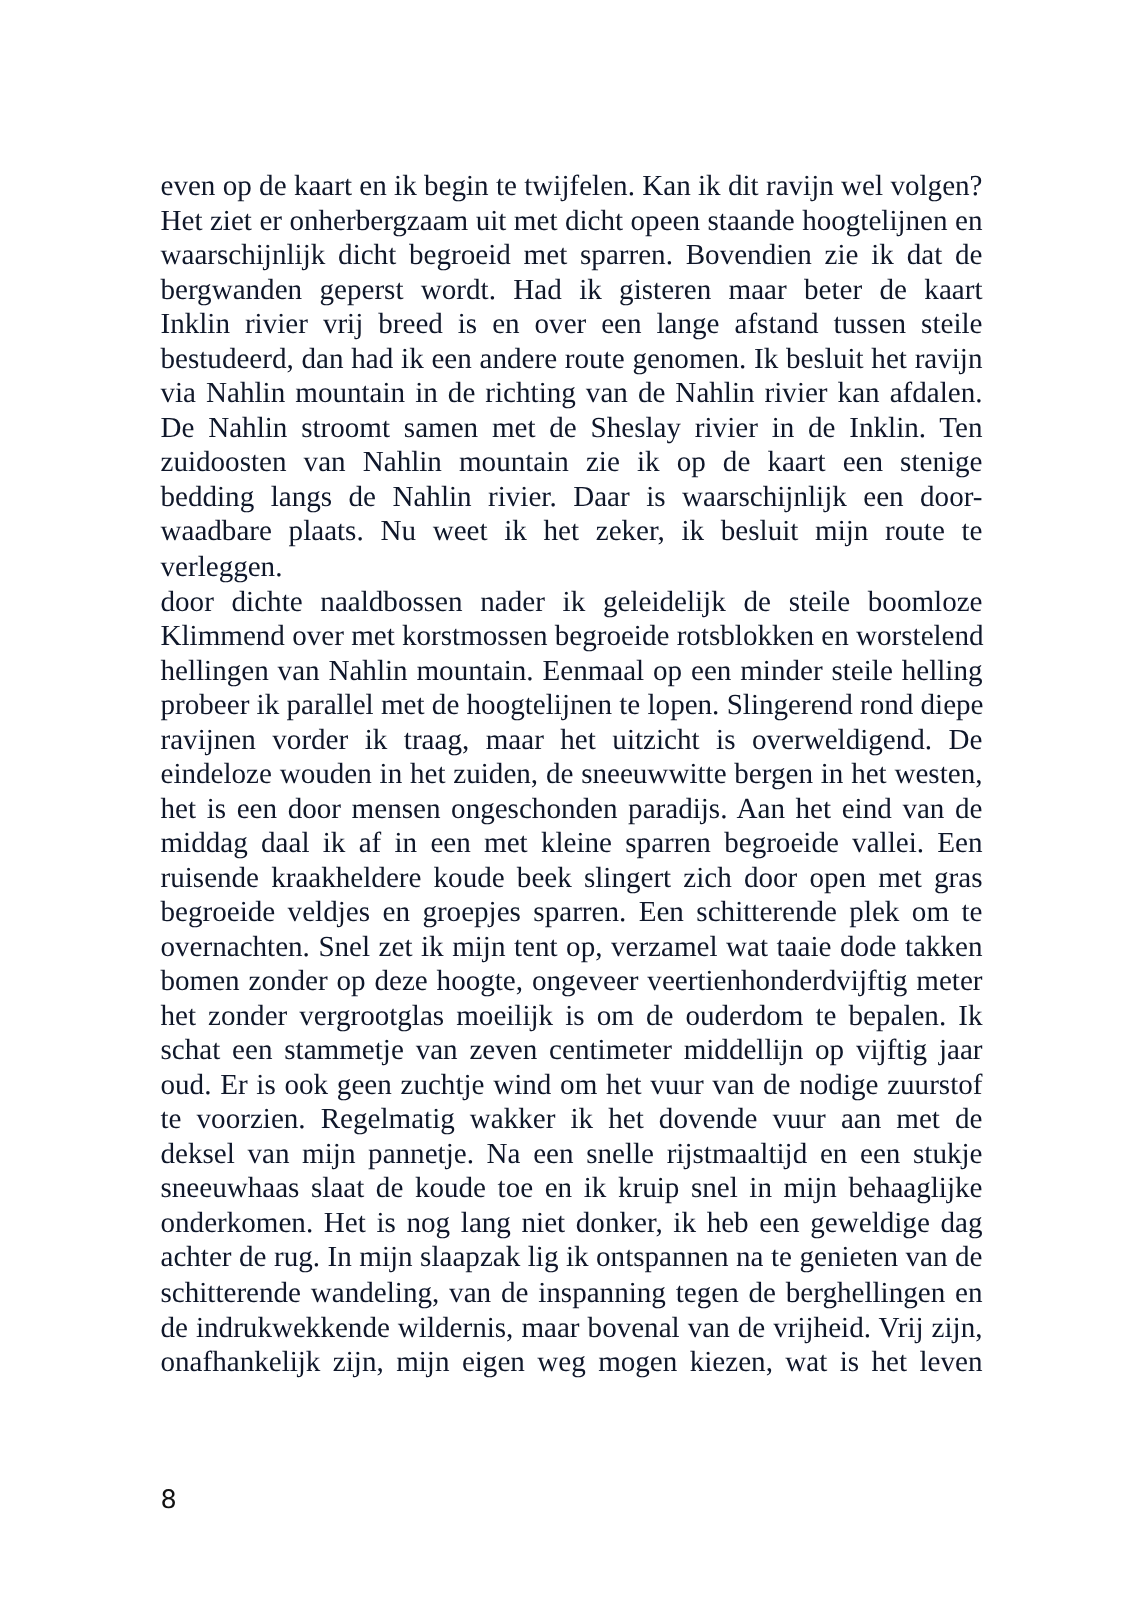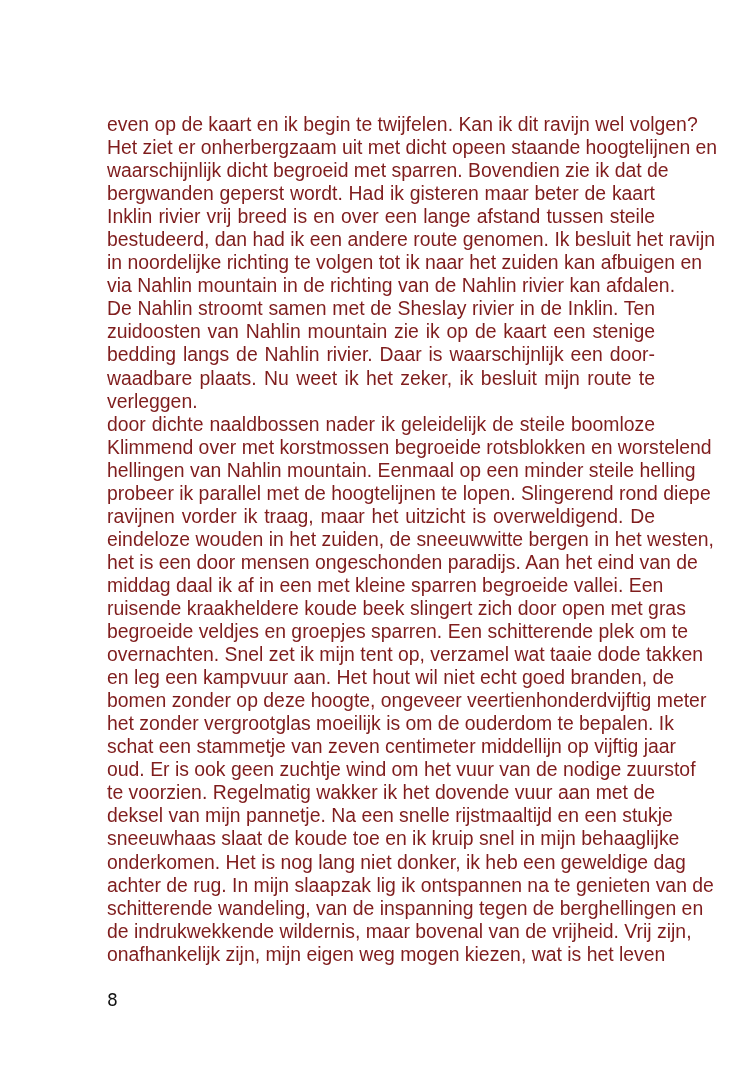--- a/index.html
+++ b/index.html
@@ -1,21 +1,21 @@
 <!DOCTYPE html>
 <html><head>
 <meta charset="utf-8">
 <style>
   html, body { margin: 0; padding: 0; background: #ffffff; }
   body { width: 755px; height: 1071px; position: relative; overflow: hidden; }
   .page { position: absolute; left: 0; top: 0; width: 755px; height: 1071px; background: #ffffff; }
   .body-text {
     position: absolute; left: 107px; top: 113px; width: 548px;
-    font-family: Liberation Sans, sans-serif;
-    font-size: 19.4px; line-height: 23.05px; color: #7f1d1d;
+    font-family: Liberation Serif, serif;
+    font-size: 19.4px; line-height: 23.05px; color: #0f172a;
   }
   .line { display: block; height: 23.05px; white-space: nowrap; text-align: justify; text-align-last: justify; }
   .line.last { text-align-last: left; }
   .page-number {
     position: absolute; left: 107px; top: 990px;
     font-family: "DejaVu Sans", "Liberation Sans", sans-serif;
     font-size: 17px; color: #111111;
   }
 </style>
 </head>
@@ -23,40 +23,38 @@
 
 <div class="page">
   <div class="body-text">
 
     <span class="line">even op de kaart en ik begin te twijfelen. Kan ik dit ravijn wel volgen?</span>
     <span class="line">Het ziet er onherbergzaam uit met dicht opeen staande hoogtelijnen en</span>
     <span class="line">waarschijnlijk dicht begroeid met sparren. Bovendien zie ik dat de</span>
     <span class="line">bergwanden geperst wordt. Had ik gisteren maar beter de kaart</span>
     <span class="line">Inklin rivier vrij breed is en over een lange afstand tussen steile</span>
     <span class="line">bestudeerd, dan had ik een andere route genomen. Ik besluit het ravijn</span>
-    <span class="line">in noordelijke richting te volgen tot ik naar het zuiden kan afbuigen en</span>
     <span class="line">via Nahlin mountain in de richting van de Nahlin rivier kan afdalen.</span>
     <span class="line">De Nahlin stroomt samen met de Sheslay rivier in de Inklin. Ten</span>
     <span class="line">zuidoosten van Nahlin mountain zie ik op de kaart een stenige</span>
     <span class="line">bedding langs de Nahlin rivier. Daar is waarschijnlijk een door-</span>
     <span class="line">waadbare plaats. Nu weet ik het zeker, ik besluit mijn route te</span>
     <span class="line last">verleggen.</span>
 
     <span class="line">door dichte naaldbossen nader ik geleidelijk de steile boomloze</span>
     <span class="line">Klimmend over met korstmossen begroeide rotsblokken en worstelend</span>
     <span class="line">hellingen van Nahlin mountain. Eenmaal op een minder steile helling</span>
     <span class="line">probeer ik parallel met de hoogtelijnen te lopen. Slingerend rond diepe</span>
     <span class="line">ravijnen vorder ik traag, maar het uitzicht is overweldigend. De</span>
     <span class="line">eindeloze wouden in het zuiden, de sneeuwwitte bergen in het westen,</span>
     <span class="line">het is een door mensen ongeschonden paradijs. Aan het eind van de</span>
     <span class="line">middag daal ik af in een met kleine sparren begroeide vallei. Een</span>
     <span class="line">ruisende kraakheldere koude beek slingert zich door open met gras</span>
     <span class="line">begroeide veldjes en groepjes sparren. Een schitterende plek om te</span>
     <span class="line">overnachten. Snel zet ik mijn tent op, verzamel wat taaie dode takken</span>
-    <span class="line">en leg een kampvuur aan. Het hout wil niet echt goed branden, de</span>
     <span class="line">bomen zonder op deze hoogte, ongeveer veertienhonderdvijftig meter</span>
     <span class="line">het zonder vergrootglas moeilijk is om de ouderdom te bepalen. Ik</span>
     <span class="line">schat een stammetje van zeven centimeter middellijn op vijftig jaar</span>
     <span class="line">oud. Er is ook geen zuchtje wind om het vuur van de nodige zuurstof</span>
     <span class="line">te voorzien. Regelmatig wakker ik het dovende vuur aan met de</span>
     <span class="line">deksel van mijn pannetje. Na een snelle rijstmaaltijd en een stukje</span>
     <span class="line">sneeuwhaas slaat de koude toe en ik kruip snel in mijn behaaglijke</span>
     <span class="line">onderkomen. Het is nog lang niet donker, ik heb een geweldige dag</span>
     <span class="line">achter de rug. In mijn slaapzak lig ik ontspannen na te genieten van de</span>
     <span class="line">schitterende wandeling, van de inspanning tegen de berghellingen en</span>

